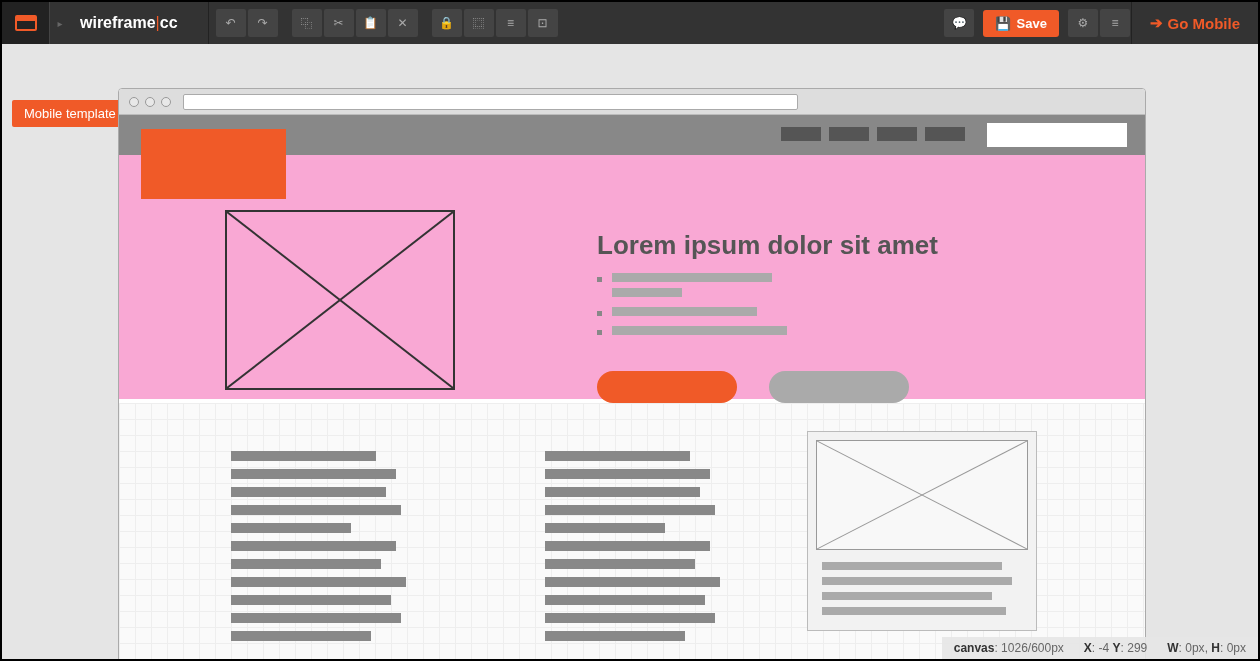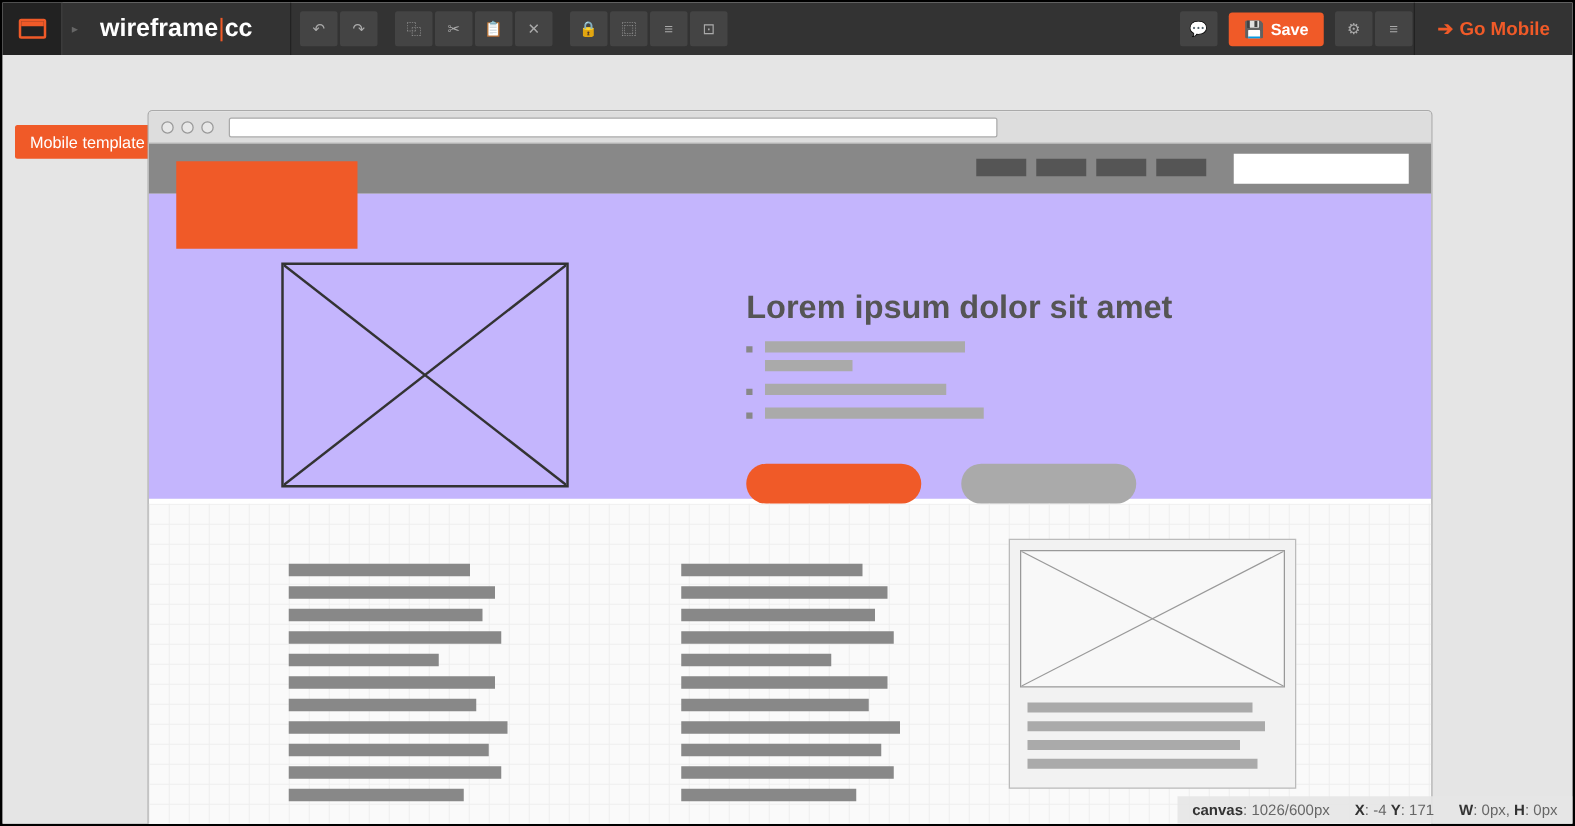--- a/index.html
+++ b/index.html
@@ -4,21 +4,21 @@
 <style>
 * { margin: 0; padding: 0; box-sizing: border-box; }
 body { font-family: Arial, sans-serif; background: #e5e5e5; width: 1260px; height: 661px; overflow: hidden; position: relative; border: 2px solid #000; }
 
 
 .toolbar { height: 42px; background: #333; display: flex; align-items: center; padding: 0; }
 .logo-box { width: 48px; height: 42px; background: #222; display: flex; align-items: center; justify-content: center; border-right: 1px solid #444; }
 .logo-icon { width: 22px; height: 16px; border: 2px solid #f05a28; border-radius: 2px; position: relative; }
 .logo-icon::before { content: ''; position: absolute; top: 0; left: 0; right: 0; height: 4px; background: #f05a28; }
 .arrow-box { width: 20px; height: 42px; display: flex; align-items: center; justify-content: center; color: #666; font-size: 10px; }
-.brand { color: #fff; font-size: 20px; font-weight: bold; padding: 0 30px 0 10px; }
+.brand { color: #fff; font-size: 16px; font-weight: bold; padding: 0 30px 0 10px; }
 .brand .bar { color: #f05a28; font-weight: normal; }
 .toolbar-divider { width: 1px; height: 42px; background: #222; }
 .toolbar-group { display: flex; gap: 0; margin: 0 6px; }
 .tb-btn { width: 30px; height: 28px; background: #444; border: none; color: #aaa; display: flex; align-items: center; justify-content: center; font-size: 12px; cursor: pointer; margin: 0 1px; border-radius: 2px; }
 .spacer { flex: 1; }
 .save-btn { background: #f05a28; color: #fff; border: none; padding: 6px 12px; font-size: 13px; font-weight: bold; border-radius: 3px; cursor: pointer; display: flex; align-items: center; gap: 5px; margin: 0 8px; }
 .premium-btn { background: transparent; color: #f05a28; border: none; padding: 0 18px; font-size: 15px; font-weight: bold; cursor: pointer; display: flex; align-items: center; gap: 5px; height: 42px; border-left: 1px solid #222; }
 
 
 .template-tag { position: absolute; top: 56px; left: 10px; background: #f05a28; color: #fff; padding: 6px 12px; font-size: 13px; border-radius: 2px; display: flex; align-items: center; gap: 8px; cursor: pointer; }
@@ -32,21 +32,21 @@
 .chrome-dot { width: 10px; height: 10px; border: 1px solid #999; border-radius: 50%; background: #e8e8e8; }
 .address-bar { flex: 0 0 615px; height: 16px; background: #fff; border: 1px solid #aaa; border-radius: 2px; margin-left: 6px; }
 
 
 .mockup-content { position: relative; height: calc(100% - 26px); }
 .nav-bar { height: 40px; background: #888; position: relative; }
 .nav-items { position: absolute; right: 180px; top: 12px; display: flex; gap: 8px; }
 .nav-item { width: 40px; height: 14px; background: #555; }
 .nav-search { position: absolute; right: 18px; top: 8px; width: 140px; height: 24px; background: #fff; }
 
-.hero-section { height: 244px; background: #c4b5fd; position: relative; }
+.hero-section { height: 244px; background: #f9a8d4; position: relative; }
 .orange-box { position: absolute; top: -26px; left: 22px; width: 145px; height: 70px; background: #f05a28; }
 .image-placeholder { position: absolute; top: 55px; left: 106px; width: 230px; height: 180px; border: 2px solid #333; }
 .image-placeholder svg { width: 100%; height: 100%; }
 .hero-headline { position: absolute; top: 75px; left: 478px; font-size: 26px; font-weight: bold; color: #555; }
 .bullet-list { position: absolute; top: 118px; left: 478px; }
 .bullet-row { display: flex; align-items: flex-start; gap: 10px; margin-bottom: 10px; }
 .bullet-dot { width: 5px; height: 5px; background: #888; margin-top: 4px; }
 .bullet-lines { display: flex; flex-direction: column; gap: 6px; }
 .bullet-line { height: 9px; background: #aaa; }
 .hero-btn { position: absolute; top: 216px; height: 32px; border-radius: 16px; }
@@ -232,16 +232,16 @@
             <div class="card-line" style="width:85%"></div>
               <div class="card-line" style="width:92%"></div>
           </div>
         </div>
       </div>
     </div>
   </div>
 
   <div class="status-bar">
     <span><strong>canvas</strong>: <span>1026/600px</span></span>
-    <span><strong>X</strong>: <span>-4</span> <strong>Y</strong>: <span>171</span></span>
+    <span><strong>X</strong>: <span>-4</span> <strong>Y</strong>: <span>299</span></span>
     <span><strong>W</strong>: <span>0px</span>, <strong>H</strong>: <span>0px</span></span>
   </div>
 </div>
 
 </body></html>

